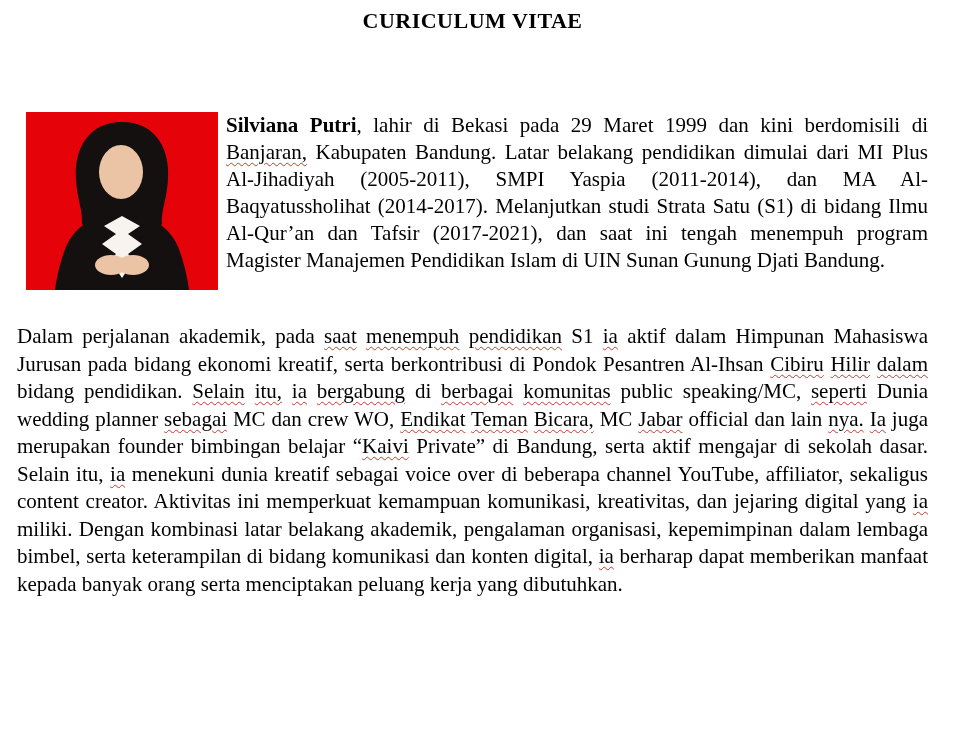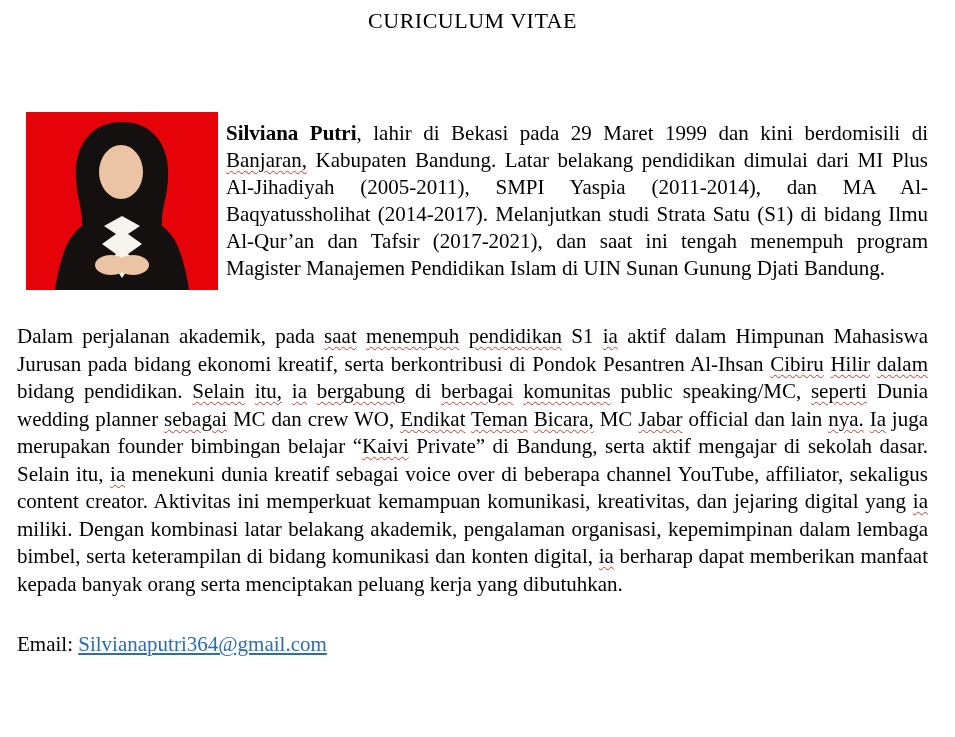--- a/index.html
+++ b/index.html
@@ -8,24 +8,24 @@
   }
   *{box-sizing:border-box;}
   html,body{margin:0;padding:0;}
   body{
     width:955px;height:737px;background:#ffffff;color:#000;
     font-family:"Liberation Serif", serif;
     overflow:hidden;
   }
   .page{width:955px;height:737px;padding:8px 27px 0 17px;}
   .doc-title{
-    margin:0;text-align:center;font-size:22px;font-weight:normal;
+    margin:0;text-align:center;font-size:22px;font-weight:bold;
     letter-spacing:0.5px;
   }
-  .bio-row{display:flex;align-items:center;margin-top:78px;}
+  .bio-row{display:flex;align-items:flex-start;margin-top:78px;}
   .photo-frame{
     flex:0 0 auto;width:192px;height:178px;margin-left:9px;
     overflow:hidden;
   }
   .photo-frame svg{display:block;width:100%;height:100%;}
   .para{
     font-size:21px;line-height:27px;text-align:justify;margin:0;
   }
   .bio-para{flex:1;margin-left:8px;}
   .body-para{margin-top:33px;line-height:27.5px;}
@@ -64,17 +64,14 @@
 
         <ellipse cx="85" cy="153" rx="16" ry="10" fill="#eac4a4"></ellipse>
         <ellipse cx="107" cy="153" rx="16" ry="10" fill="#eac4a4"></ellipse>
       </svg>
     </div>
     <p class="para bio-para"><span class="b">Silviana Putri</span><span>, lahir di Bekasi pada 29 Maret 1999 dan kini berdomisili di </span><span class="misspelled">Banjaran,</span><span> Kabupaten Bandung. Latar belakang pendidikan dimulai dari MI Plus Al-Jihadiyah (2005-2011), SMPI Yaspia (2011-2014), dan MA Al-Baqyatussholihat (2014-2017). Melanjutkan studi Strata Satu (S1) di bidang Ilmu Al-Qur’an dan Tafsir (2017-2021), dan saat ini tengah menempuh program Magister Manajemen Pendidikan Islam di UIN Sunan Gunung Djati Bandung.</span></p>
   </div>
 
   <p class="para body-para"><span>Dalam perjalanan akademik, pada </span><span class="misspelled">saat</span><span> </span><span class="misspelled">menempuh</span><span> </span><span class="misspelled">pendidikan</span><span> S1 </span><span class="misspelled">ia</span><span> aktif dalam Himpunan Mahasiswa Jurusan pada bidang ekonomi kreatif, serta berkontribusi di Pondok Pesantren Al-Ihsan </span><span class="misspelled">Cibiru</span><span> </span><span class="misspelled">Hilir</span><span> </span><span class="misspelled">dalam</span><span> bidang pendidikan. </span><span class="misspelled">Selain</span><span> </span><span class="misspelled">itu,</span><span> </span><span class="misspelled">ia</span><span> </span><span class="misspelled">bergabung</span><span> di </span><span class="misspelled">berbagai</span><span> </span><span class="misspelled">komunitas</span><span> public speaking/MC, </span><span class="misspelled">seperti</span><span> Dunia wedding planner </span><span class="misspelled">sebagai</span><span> MC dan crew WO, </span><span class="misspelled">Endikat</span><span> </span><span class="misspelled">Teman</span><span> </span><span class="misspelled">Bicara,</span><span> MC </span><span class="misspelled">Jabar</span><span> official dan lain </span><span class="misspelled">nya.</span><span> </span><span class="misspelled">Ia</span><span> juga merupakan founder bimbingan belajar “</span><span class="misspelled">Kaivi</span><span> Private” di Bandung, serta aktif mengajar di sekolah dasar. Selain itu, </span><span class="misspelled">ia</span><span> menekuni dunia kreatif sebagai voice over di beberapa channel YouTube, affiliator, sekaligus content creator. Aktivitas ini memperkuat kemampuan komunikasi, kreativitas, dan jejaring digital yang </span><span class="misspelled">ia</span><span> miliki. Dengan kombinasi latar belakang akademik, pengalaman organisasi, kepemimpinan dalam lembaga bimbel, serta keterampilan di bidang komunikasi dan konten digital, </span><span class="misspelled">ia</span><span> berharap dapat memberikan manfaat kepada banyak orang serta menciptakan peluang kerja yang dibutuhkan.</span></p>
 
-  <p class="email-line">
-    <span>Email: </span><a class="email-link" href="#">Silvianaputri364@gmail.com</a>
-  </p>
 
 </div>
 
 </body></html>

